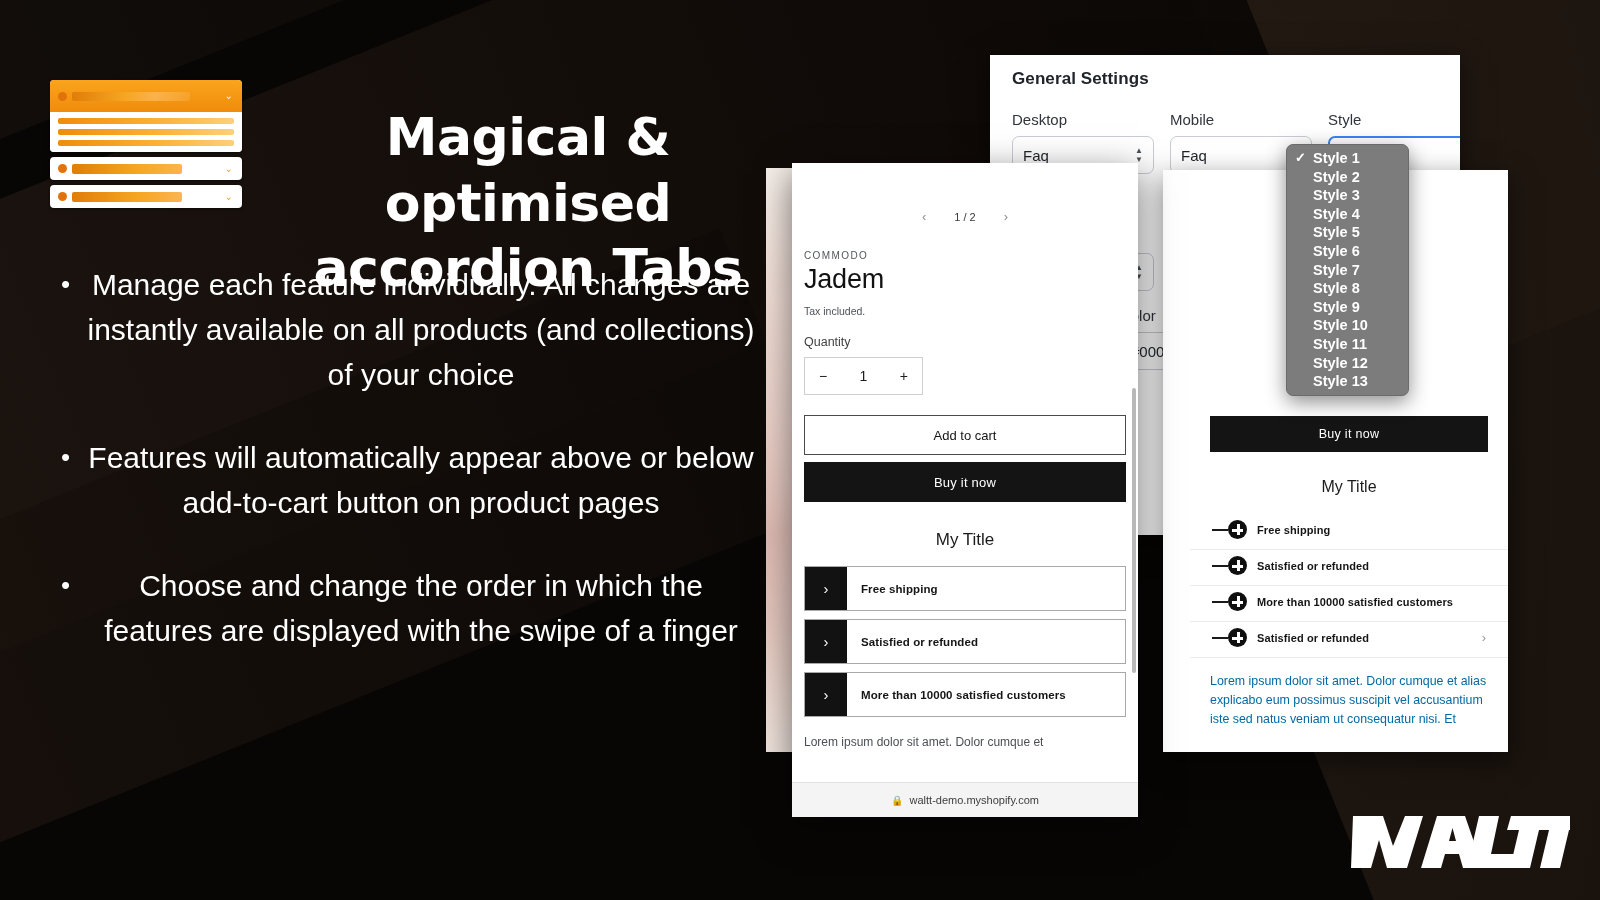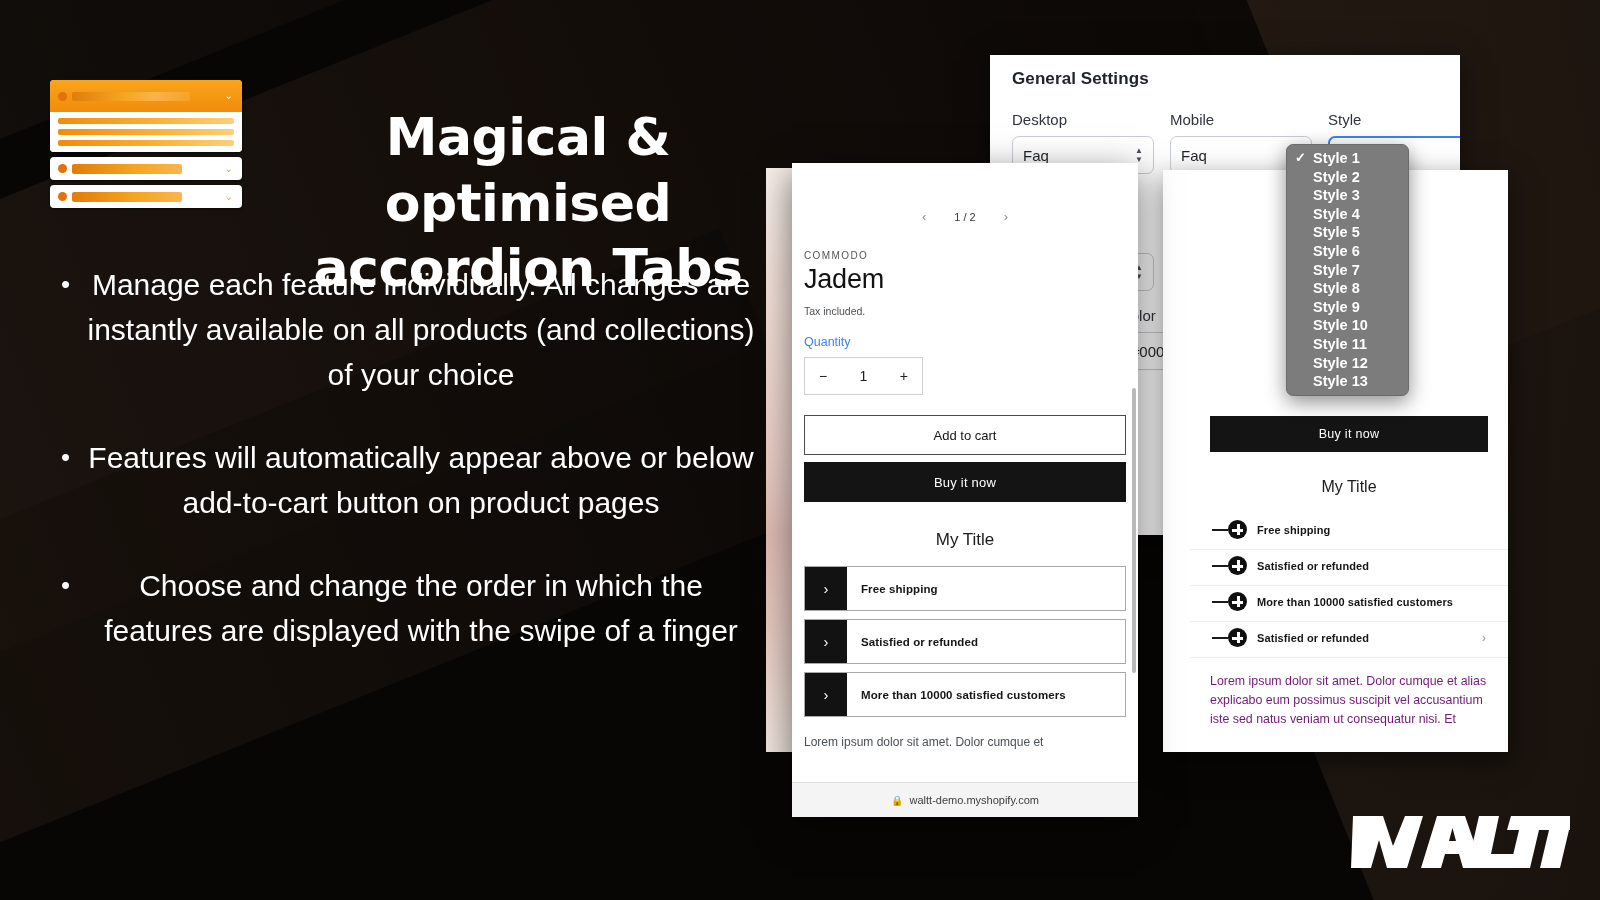--- a/index.html
+++ b/index.html
@@ -117,21 +117,21 @@
   .pr-title { text-align:center; font-size: 16px; color:#1b1b1b; margin: 26px 0 18px 0; }
   .plus-row { display:flex; align-items:center; gap:0; padding: 6px 22px 10px 22px;
               border-bottom: 1px solid #ececec; position:relative; }
   .dash { width: 16px; height: 2px; background:#1a1a1a; }
   .plus-circle { width: 19px; height: 19px; border-radius:50%; background:#0f0f0f; position:relative; flex:0 0 auto; }
   .plus-circle:before, .plus-circle:after { content:''; position:absolute; background:#fff; }
   .plus-circle:before { left: 4px; top: 8.5px; width: 11px; height: 3px; }
   .plus-circle:after  { top: 4px; left: 8.5px; width: 3px; height: 11px; }
   .plus-lab { margin-left: 10px; font-size: 11px; color:#151515; font-weight:600; letter-spacing:.1px; }
   .chev-right-small { position:absolute; right: 22px; color:#9a9a9a; font-size: 13px; }
-  .lorem { padding: 14px 20px 0 20px; font-size: 12.4px; line-height: 19px; color:#701a75; }
+  .lorem { padding: 14px 20px 0 20px; font-size: 12.4px; line-height: 19px; color:#0369a1; }
 
   
   #product-img {
     position:absolute; left: 766px; top: 168px; width: 160px; height: 584px;
     background: linear-gradient(170deg,#f6efe9 0%, #f2ded6 22%, #e7c4b9 45%, #dcb0a6 60%, #e9cfc5 78%, #f4ece6 100%);
     z-index: 24; overflow:hidden;
   }
   #product-img:after {
     content:''; position:absolute; left:-10px; top:120px; width:180px; height:420px;
     background: radial-gradient(ellipse at 40% 40%, rgba(255,255,255,.55), rgba(255,255,255,0) 62%);
@@ -147,21 +147,21 @@
            margin-top: 46px; font-size: 11px; color:#3a3a3a; }
   .pager .arw { color:#8f8f8f; font-size: 13px; }
   .vendor { margin-top: 26px; font-size: 10px; letter-spacing: 1.4px; color:#52565a; }
   .pname { font-size: 27px; color:#121212; margin-top: 3px; font-weight: 400; letter-spacing:-.2px; }
   .prices { margin-top: 17px; display:flex; align-items:center; gap: 13px; }
   .old { font-size: 13.5px; color:#76797d; text-decoration: line-through; }
   .new { font-size: 16px; color:#121212; }
   .sale-badge { background:#b9bf9f; color:#f2f3ec; font-size:11px; border-radius: 14px;
                 padding: 6px 15px; letter-spacing:.3px; }
   .tax { margin-top: 10px; font-size: 10.5px; color:#4e5256; }
-  .qty-lab { margin-top: 18px; font-size: 12.5px; color:#3b82f6; }
+  .qty-lab { margin-top: 18px; font-size: 12.5px; color:#404040; }
   .qty-box { margin-top: 8px; width: 119px; height: 38px; border:1px solid #cdcfd1;
              display:flex; align-items:center; justify-content:space-between; padding: 0 14px;
              font-size: 14px; color:#1b1b1b; }
   .atc { margin-top: 20px; height: 40px; border:1px solid #4a4a4a; display:flex;
          align-items:center; justify-content:center; font-size: 13px; color:#141414;text-align:center; }
   .buy2 { margin-top: 7px; height: 40px; background:#141414; color:#fff; display:flex;
           align-items:center; justify-content:center; font-size: 13px; letter-spacing:.2px; }
   .mytitle2 { text-align:center; font-size: 17px; color:#1b1b1b; margin-top: 28px; }
   .acc2 { margin-top: 16px; display:flex; flex-direction:column; gap: 8px; }
   .acc2-row { height: 45px; border:1px solid #a9a9a9; display:flex; align-items:stretch; background:#fff; }

